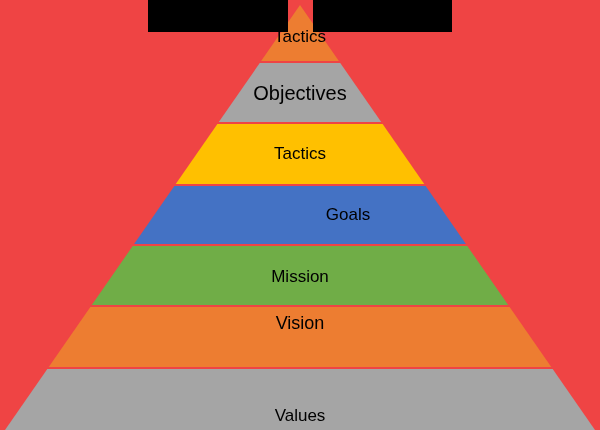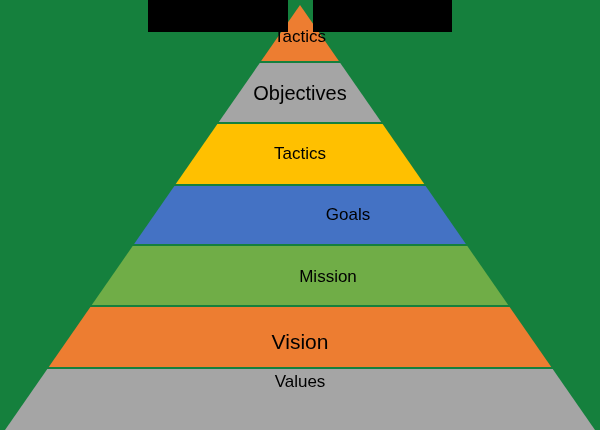--- a/index.html
+++ b/index.html
@@ -10,21 +10,21 @@
   body {
     width: 600px;
     height: 430px;
     overflow: hidden;
     font-family: "Liberation Sans", sans-serif;
   }
   #canvas {
     position: relative;
     width: 600px;
     height: 430px;
-    background: #15803d;
+    background: #ef4444;
   }
   #pyramid-svg {
     position: absolute;
     left: 0;
     top: 0;
     width: 600px;
     height: 430px;
     display: block;
   }
   .tier-label {
@@ -58,23 +58,23 @@
         <polygon points="90.37647058823529,307 509.6235294117647,307 551.2705882352941,367 48.72941176470587,367" fill="#ED7D31"></polygon>
         <polygon points="47.34117647058824,369 552.6588235294117,369 595,430 5,430" fill="#A5A5A5"></polygon>
       </g>
   </svg>
 
   <div id="tier-labels">
       <div class="tier-label" style="left: 300px; top: 36px; color: rgb(0, 0, 0); font-size: 17px;">Tactics</div>
       <div class="tier-label" style="left: 300px; top: 93px; color: rgb(0, 0, 0); font-size: 20px;">Objectives</div>
       <div class="tier-label" style="left: 300px; top: 153px; color: rgb(0, 0, 0); font-size: 17px;">Tactics</div>
       <div class="tier-label" style="left: 300px; top: 214px; color: rgb(0, 0, 0); font-size: 17px; margin-left: 48px;">Goals</div>
-      <div class="tier-label" style="left: 300px; top: 276px; color: rgb(0, 0, 0); font-size: 17px; margin-left: 28px;">Mission</div>
-      <div class="tier-label" style="left: 300px; top: 341px; color: rgb(0, 0, 0); font-size: 21px;">Vision</div>
-      <div class="tier-label" style="left: 300px; top: 381px; color: rgb(0, 0, 0); font-size: 17px;">Values</div>
+      <div class="tier-label" style="left: 300px; top: 276px; color: rgb(0, 0, 0); font-size: 17px;">Mission</div>
+      <div class="tier-label" style="left: 300px; top: 323px; color: rgb(0, 0, 0); font-size: 18px;">Vision</div>
+      <div class="tier-label" style="left: 300px; top: 415px; color: rgb(0, 0, 0); font-size: 17px;">Values</div>
     </div>
 
   <div id="occluder-layer">
       <div class="occluder" style="left: 148px; top: 0px; width: 140px; height: 32px; background: rgb(0, 0, 0);"></div>
       <div class="occluder" style="left: 313px; top: 0px; width: 139px; height: 32px; background: rgb(0, 0, 0);"></div>
     </div>
 
 </div>
 
 </body></html>

